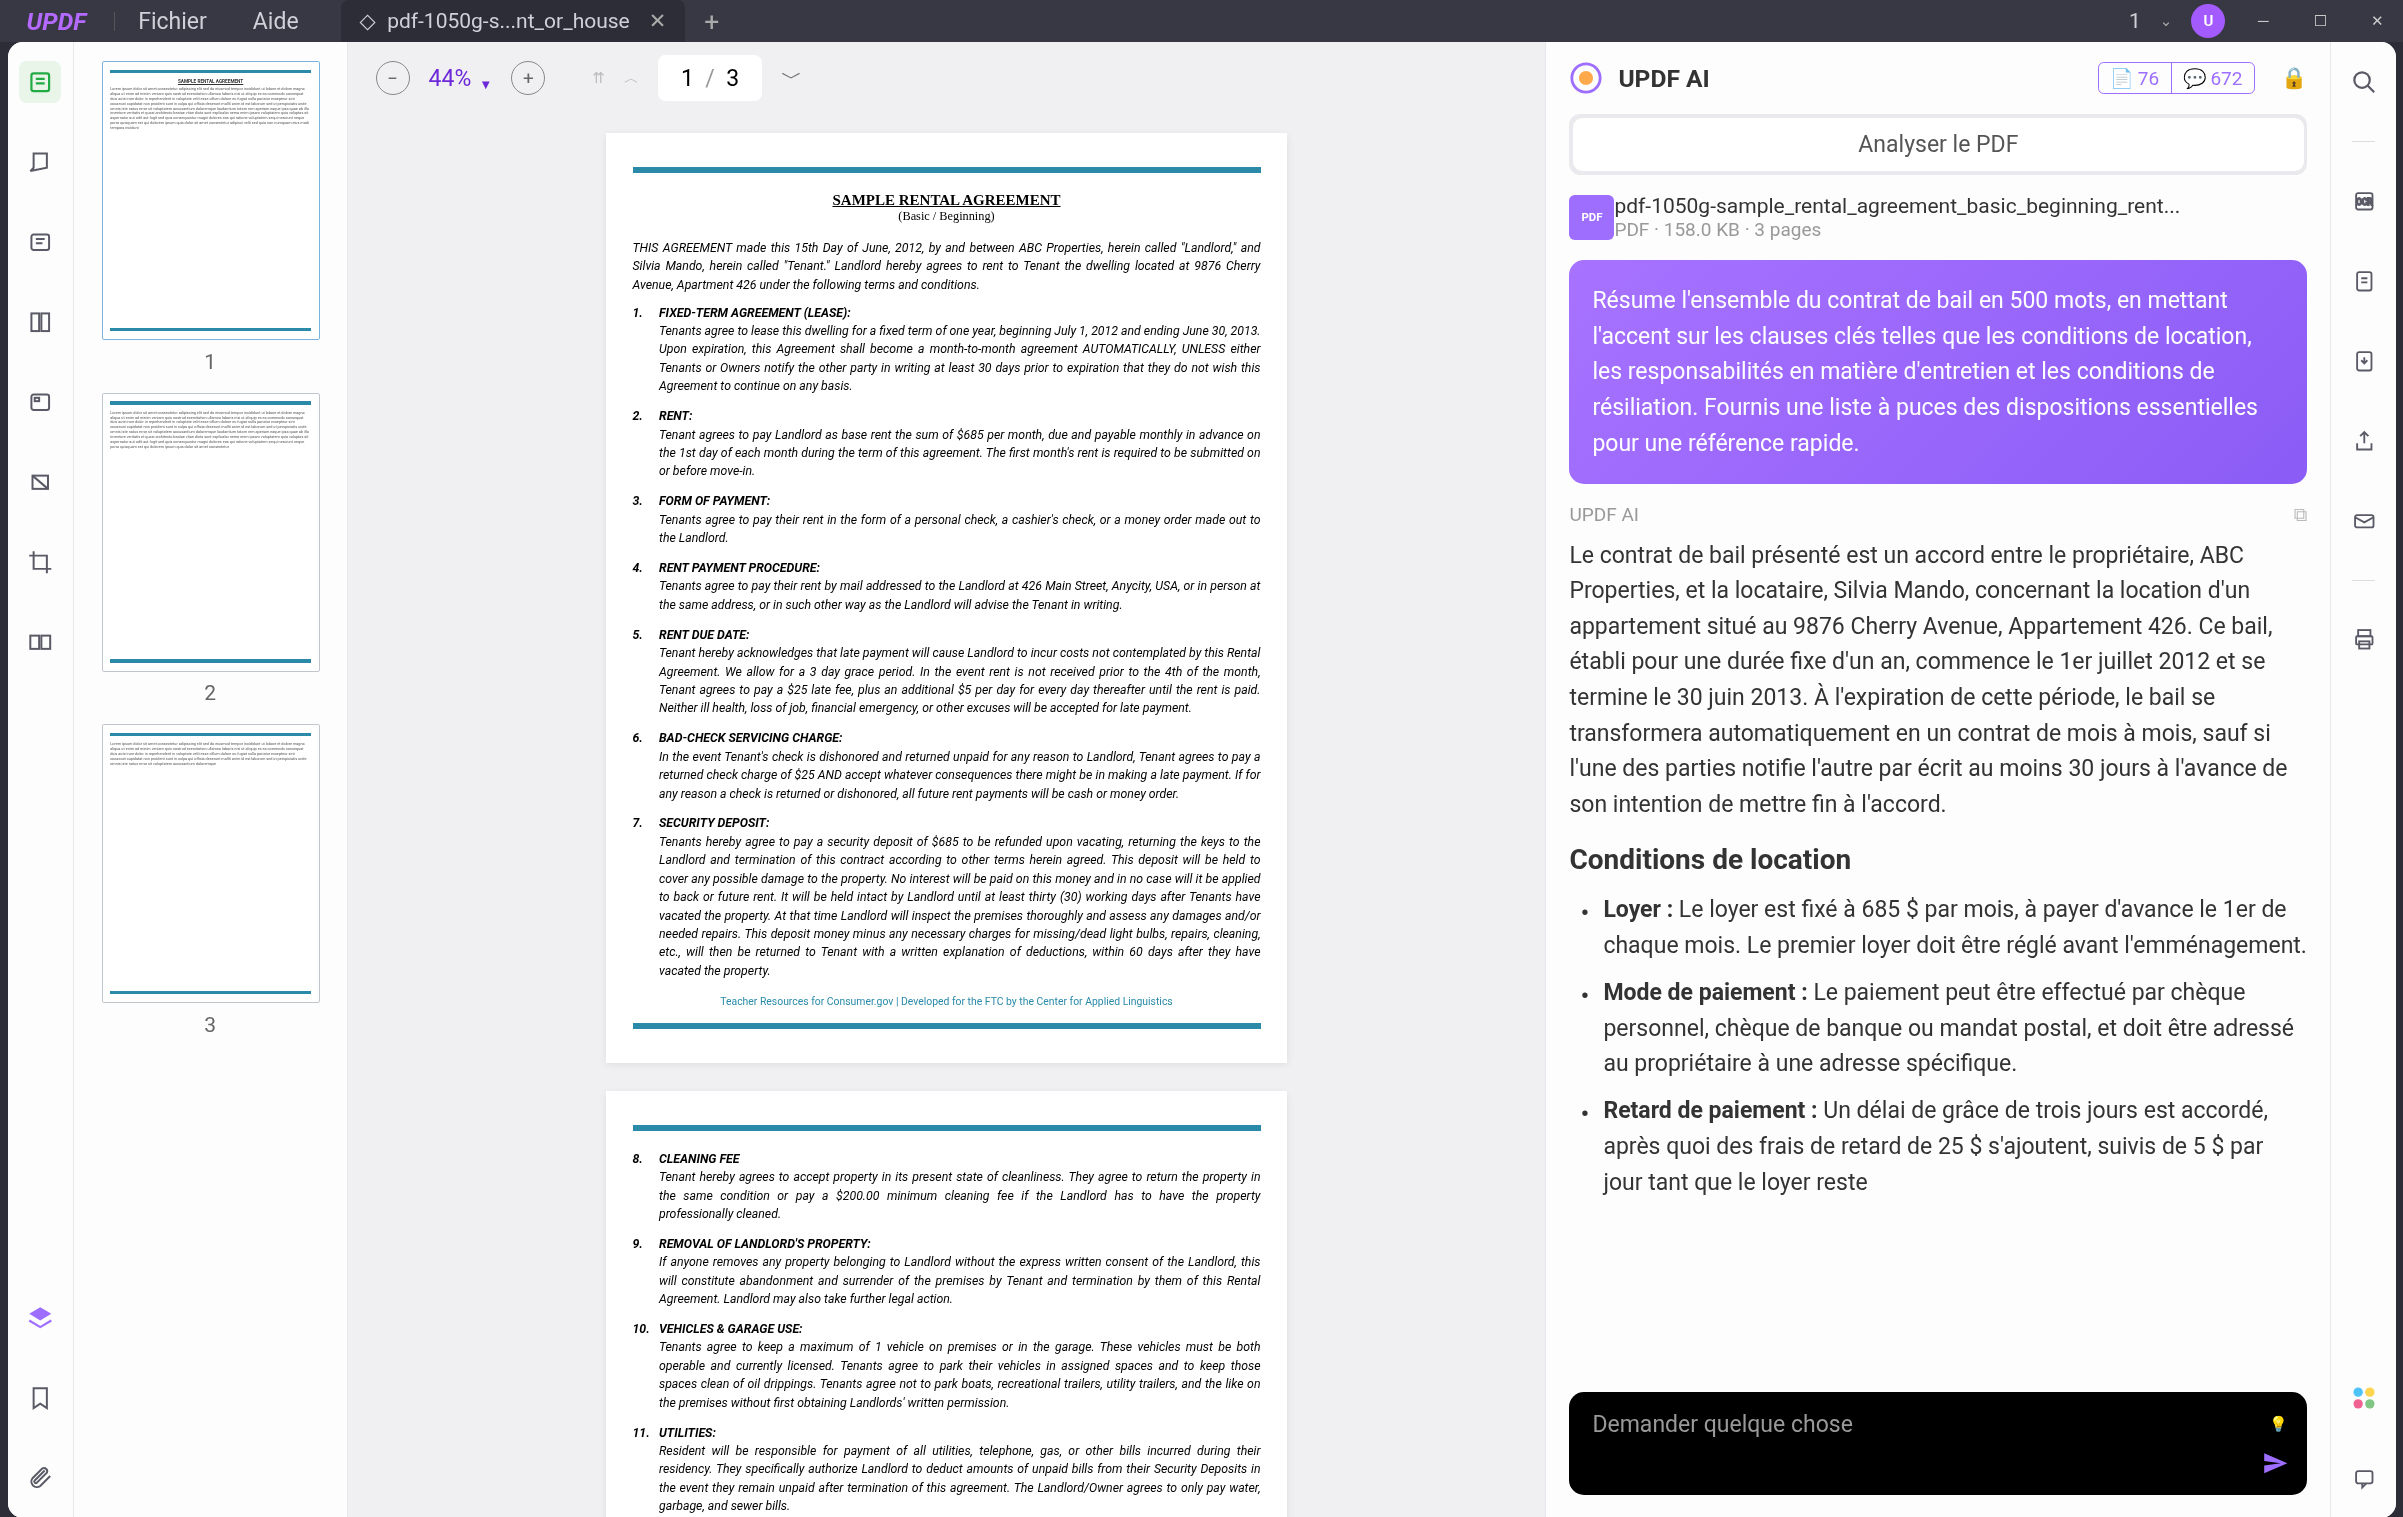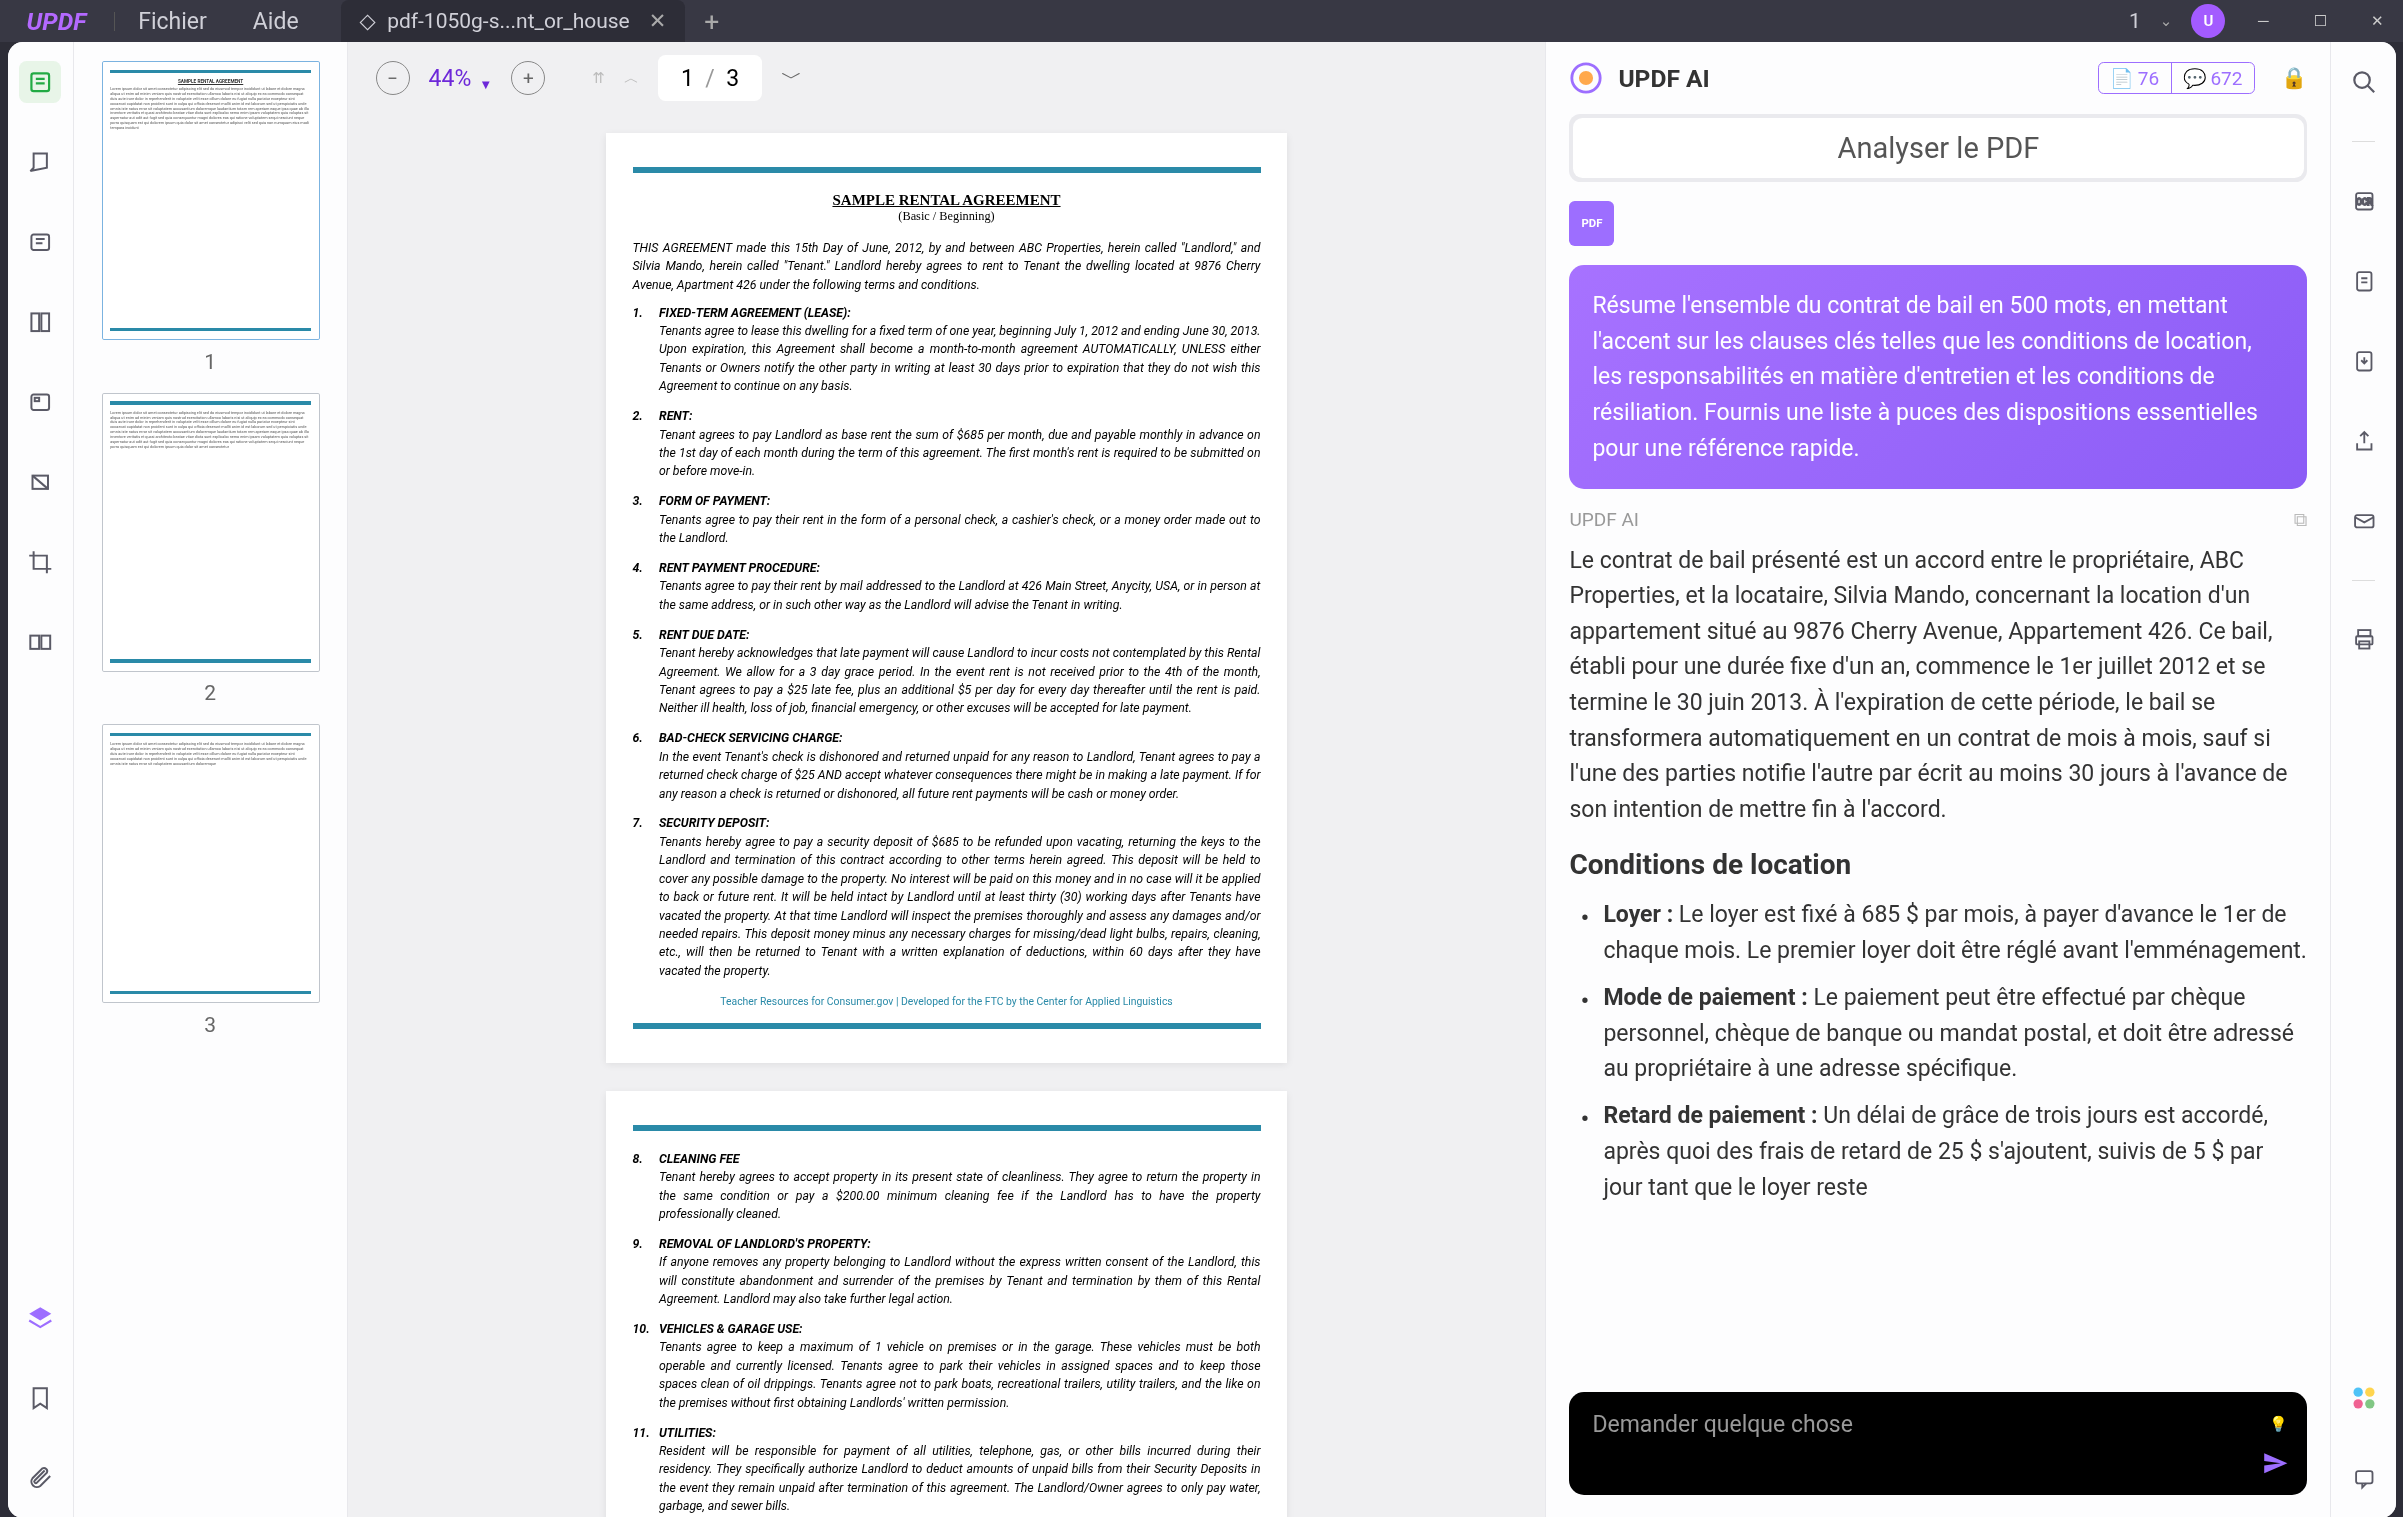--- a/index.html
+++ b/index.html
@@ -58,21 +58,21 @@
 
 
 .ai-panel { width: 785px; background: #fdfdfe; display: flex; flex-direction: column; border-left: 0.9px solid #e8e8ec; }
 .ai-header { height: 72px; display: flex; align-items: center; padding: 0 23px; gap: 15px; }
 .ai-logo { width: 34px; height: 34px; }
 .ai-title { font-size: 24.6px; font-weight: 700; color: #333; }
 .ai-badges { margin-left: auto; display: flex; gap: 0; border: 1.4px solid #9d6eff; border-radius: 5.7px; overflow: hidden; }
 .ai-badge { padding: 3.8px 11.4px; font-size: 19px; color: #9d6eff; display: flex; align-items: center; gap: 3.8px; }
 .ai-badge + .ai-badge { border-left: 1.4px solid #9d6eff; }
 .ai-tabs { display: flex; margin: 0 23px 19px; background: #eaeaee; border-radius: 11.4px; padding: 3.8px; }
-.ai-tab { flex: 1; text-align: center; padding: 13.2px; font-size: 29px; border-radius: 9.5px; cursor: pointer; color: #555; }
+.ai-tab { flex: 1; text-align: center; padding: 13.2px; font-size: 23px; border-radius: 9.5px; cursor: pointer; color: #555; }
 .ai-tab.active { background: white; }
 .ai-file { display: flex; align-items: center; padding: 0 23px 19px; }
 .pdf-icon { width: 45px; height: 45px; background: #9d6eff; border-radius: 5.7px; display: flex; align-items: center; justify-content: center; color: white; font-size: 11.4px; font-weight: 700; }
 .file-info { flex: 1; overflow: hidden; }
 .file-name { font-size: 21px; color: #333; white-space: nowrap; overflow: hidden; text-overflow: ellipsis; }
 .file-meta { font-size: 19px; color: #999; }
 .ai-prompt { margin: 0 23px 19px; background: linear-gradient(135deg, #a772ff 0%, #8b5cf6 100%); border-radius: 15px; padding: 23px; color: white; font-size: 23px; line-height: 1.55; }
 .ai-label { padding: 0 23px 11.4px; font-size: 19px; color: #999; display: flex; justify-content: space-between; align-items: center; }
 .ai-response { flex: 1; overflow-y: auto; padding: 0 23px; font-size: 23px; line-height: 1.55; color: #333; }
 .ai-response h3 { font-size: 28px; font-weight: 700; margin: 15px 0 11.4px; }
@@ -281,20 +281,24 @@
             <span>672</span>
           </div>
       </div>
       <span style="margin-left:11.4px;color:#bbb;font-size:21px;">🔒</span>
     </div>
     <div class="ai-tabs">
       <div class="ai-tab active">Analyser le PDF</div>
     </div>
     <div class="ai-file">
       <div class="pdf-icon">PDF</div>
+      <div class="file-info">
+        <div class="file-name">pdf-1050g-sample_rental_agreement_basic_beginning_rent...</div>
+        <div class="file-meta">PDF · 158.0 KB · 3 pages</div>
+      </div>
     </div>
     <div class="ai-prompt">Résume l'ensemble du contrat de bail en 500 mots, en mettant l'accent sur les clauses clés telles que les conditions de location, les responsabilités en matière d'entretien et les conditions de résiliation. Fournis une liste à puces des dispositions essentielles pour une référence rapide.</div>
     <div class="ai-label">
       <span>UPDF AI</span>
       <span style="color:#bbb;">⧉</span>
     </div>
     <div class="ai-response">
       <p>Le contrat de bail présenté est un accord entre le propriétaire, ABC Properties, et la locataire, Silvia Mando, concernant la location d'un appartement situé au 9876 Cherry Avenue, Appartement 426. Ce bail, établi pour une durée fixe d'un an, commence le 1er juillet 2012 et se termine le 30 juin 2013. À l'expiration de cette période, le bail se transformera automatiquement en un contrat de mois à mois, sauf si l'une des parties notifie l'autre par écrit au moins 30 jours à l'avance de son intention de mettre fin à l'accord.</p>
       <h3>Conditions de location</h3>
       <ul id="ai-bullets">

